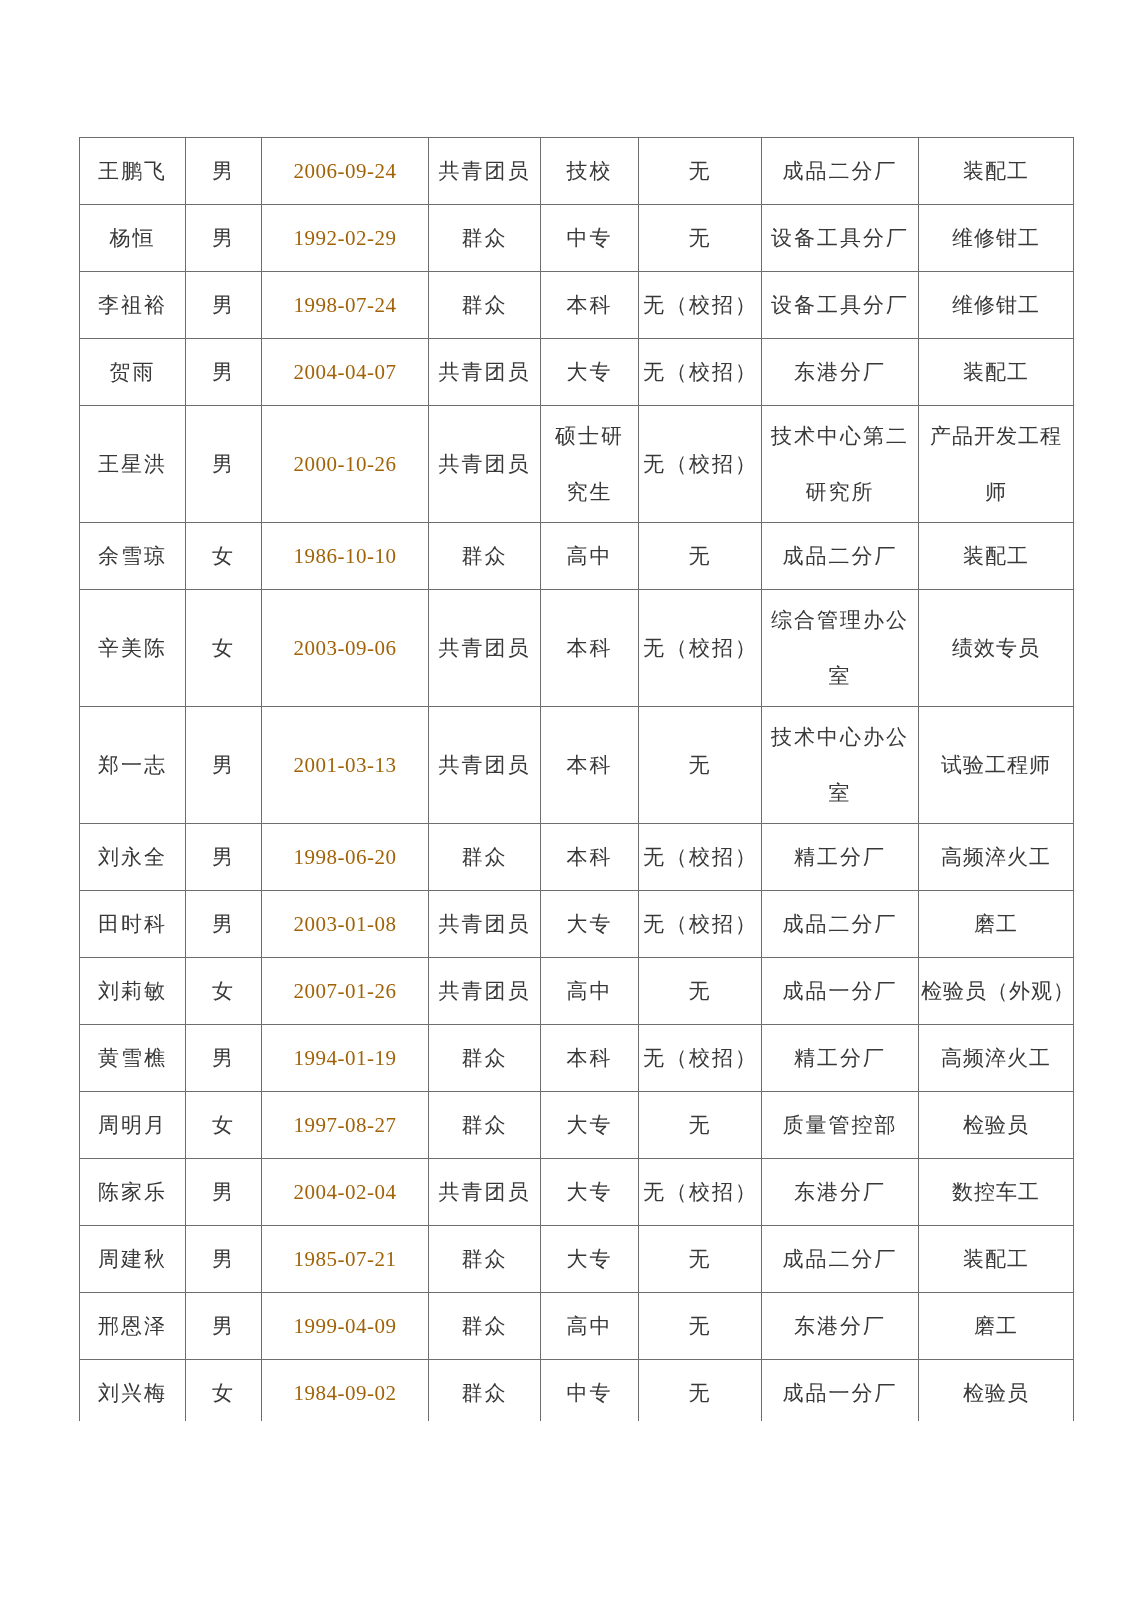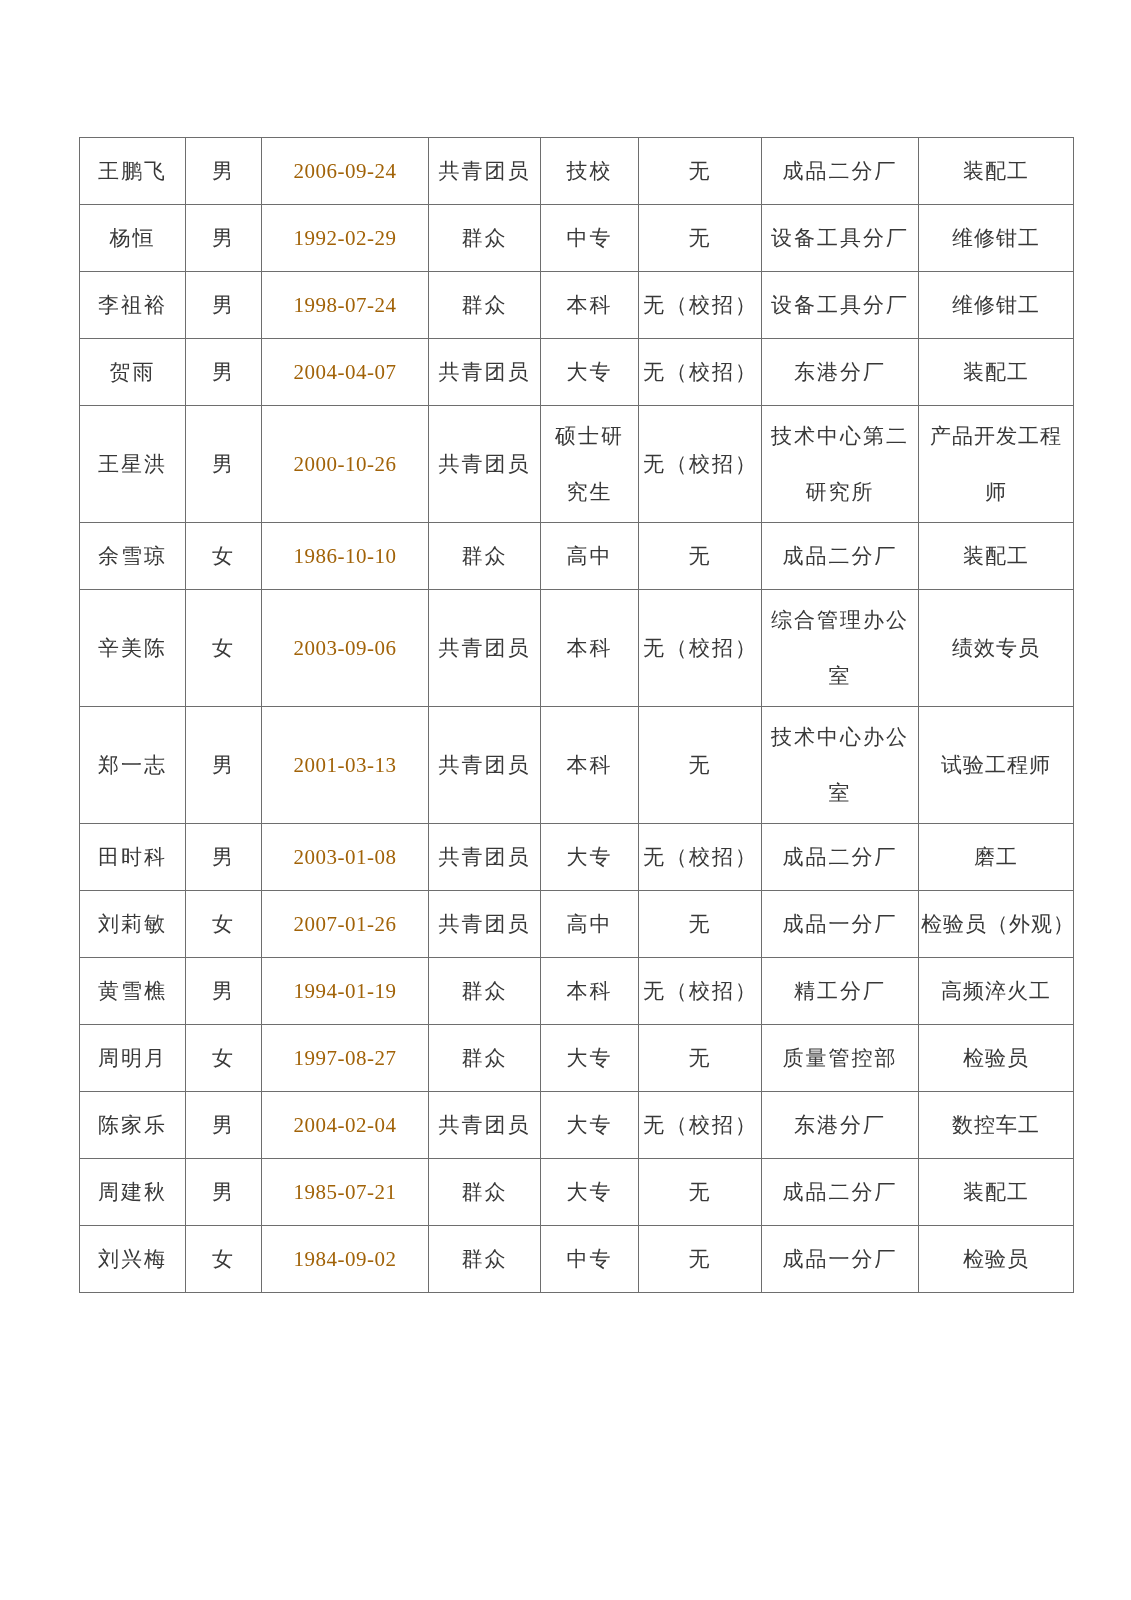--- a/index.html
+++ b/index.html
@@ -149,20 +149,30 @@
           <td>男</td>
           <td>2001-03-13</td>
           <td>共青团员</td>
           <td>本科</td>
           <td>无</td>
           <td>技术中心办公
 室</td>
           <td>试验工程师</td>
         </tr>
         <tr>
+          <td>刘永全</td>
+          <td>男</td>
+          <td>1998-06-20</td>
+          <td>群众</td>
+          <td>本科</td>
+          <td>无（校招）</td>
+          <td>精工分厂</td>
+          <td>高频淬火工</td>
+        </tr>
+        <tr>
           <td>田时科</td>
           <td>男</td>
           <td>2003-01-08</td>
           <td>共青团员</td>
           <td>大专</td>
           <td>无（校招）</td>
           <td>成品二分厂</td>
           <td>磨工</td>
         </tr>
         <tr>
@@ -207,20 +217,30 @@
         </tr>
         <tr>
           <td>周建秋</td>
           <td>男</td>
           <td>1985-07-21</td>
           <td>群众</td>
           <td>大专</td>
           <td>无</td>
           <td>成品二分厂</td>
           <td>装配工</td>
+        </tr>
+        <tr>
+          <td>邢恩泽</td>
+          <td>男</td>
+          <td>1999-04-09</td>
+          <td>群众</td>
+          <td>高中</td>
+          <td>无</td>
+          <td>东港分厂</td>
+          <td>磨工</td>
         </tr>
         <tr>
           <td>刘兴梅</td>
           <td>女</td>
           <td>1984-09-02</td>
           <td>群众</td>
           <td>中专</td>
           <td>无</td>
           <td>成品一分厂</td>
           <td>检验员</td>

